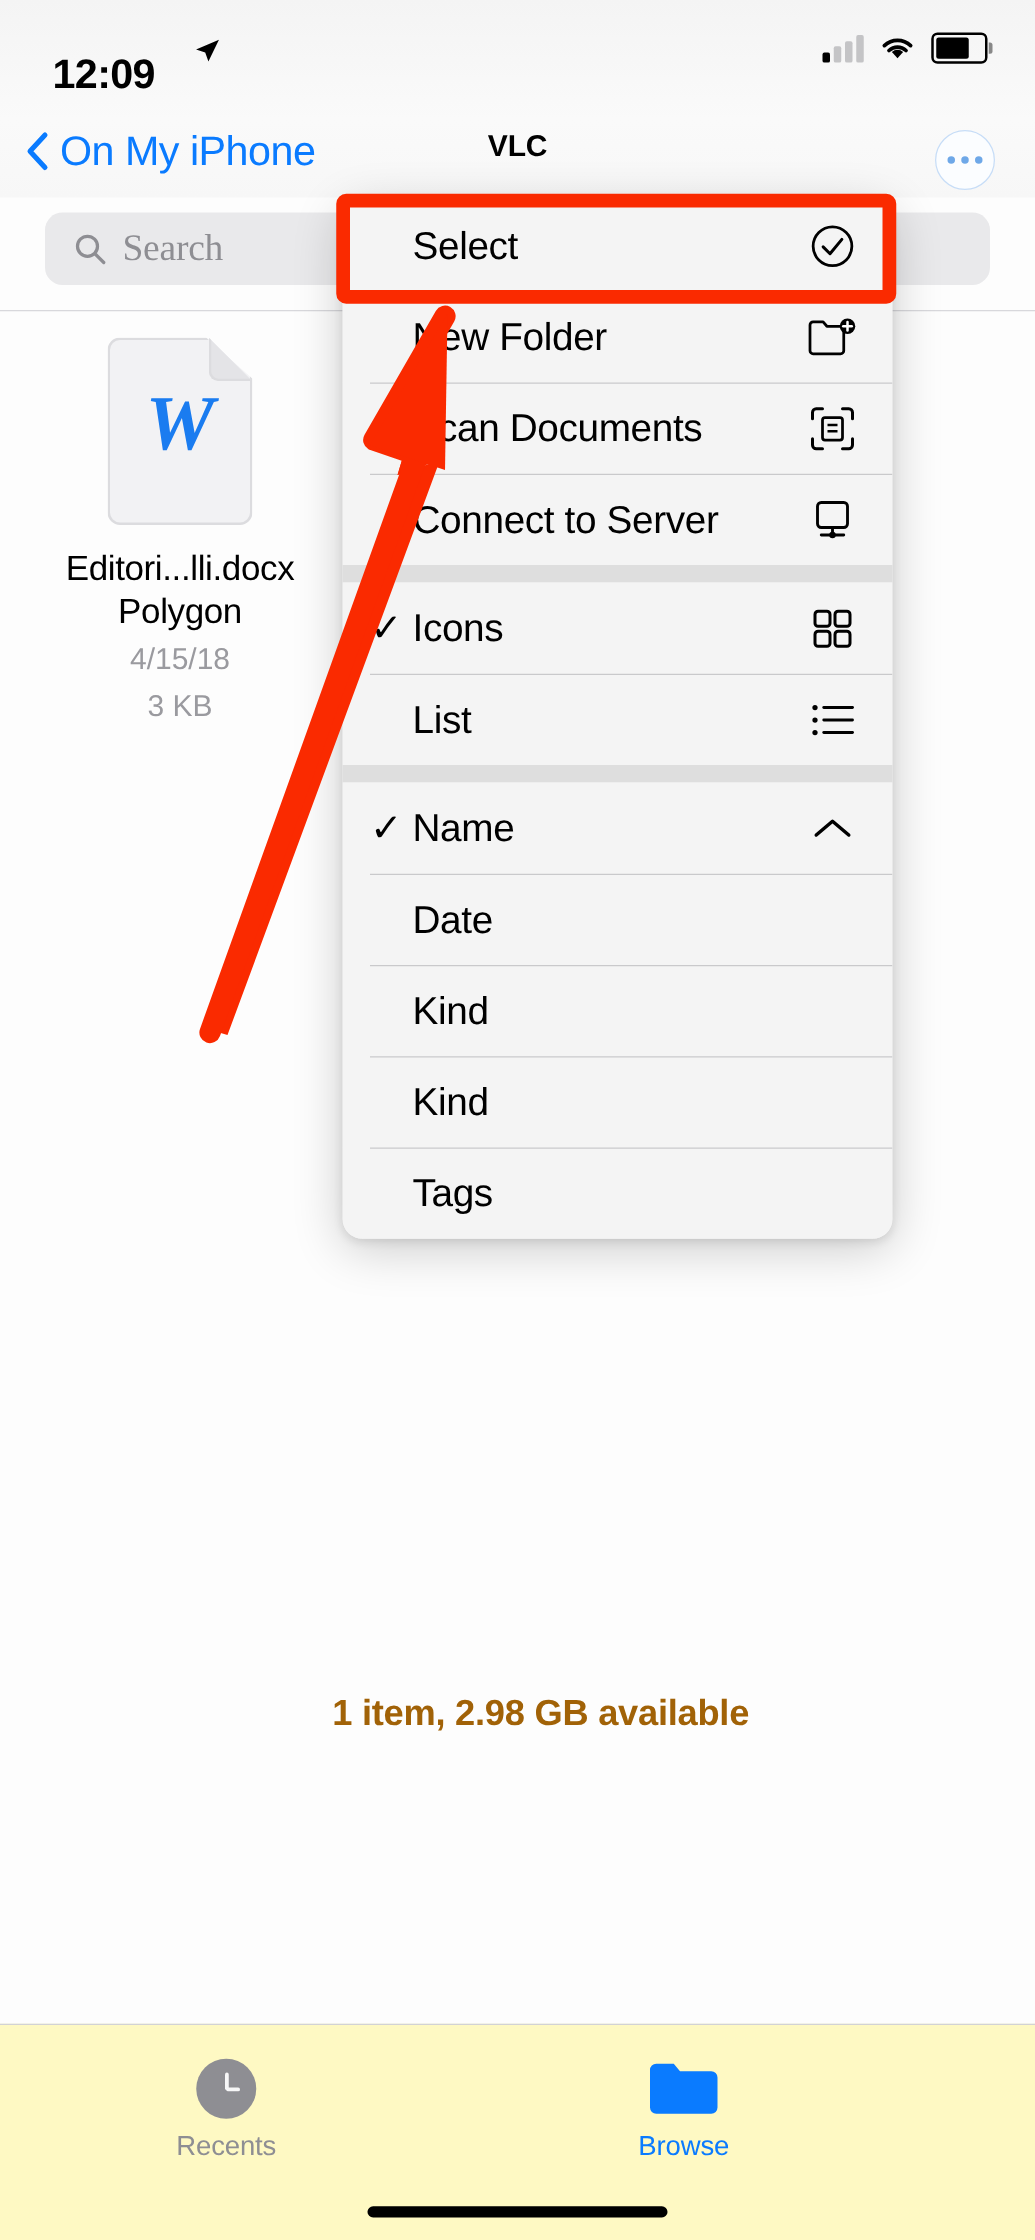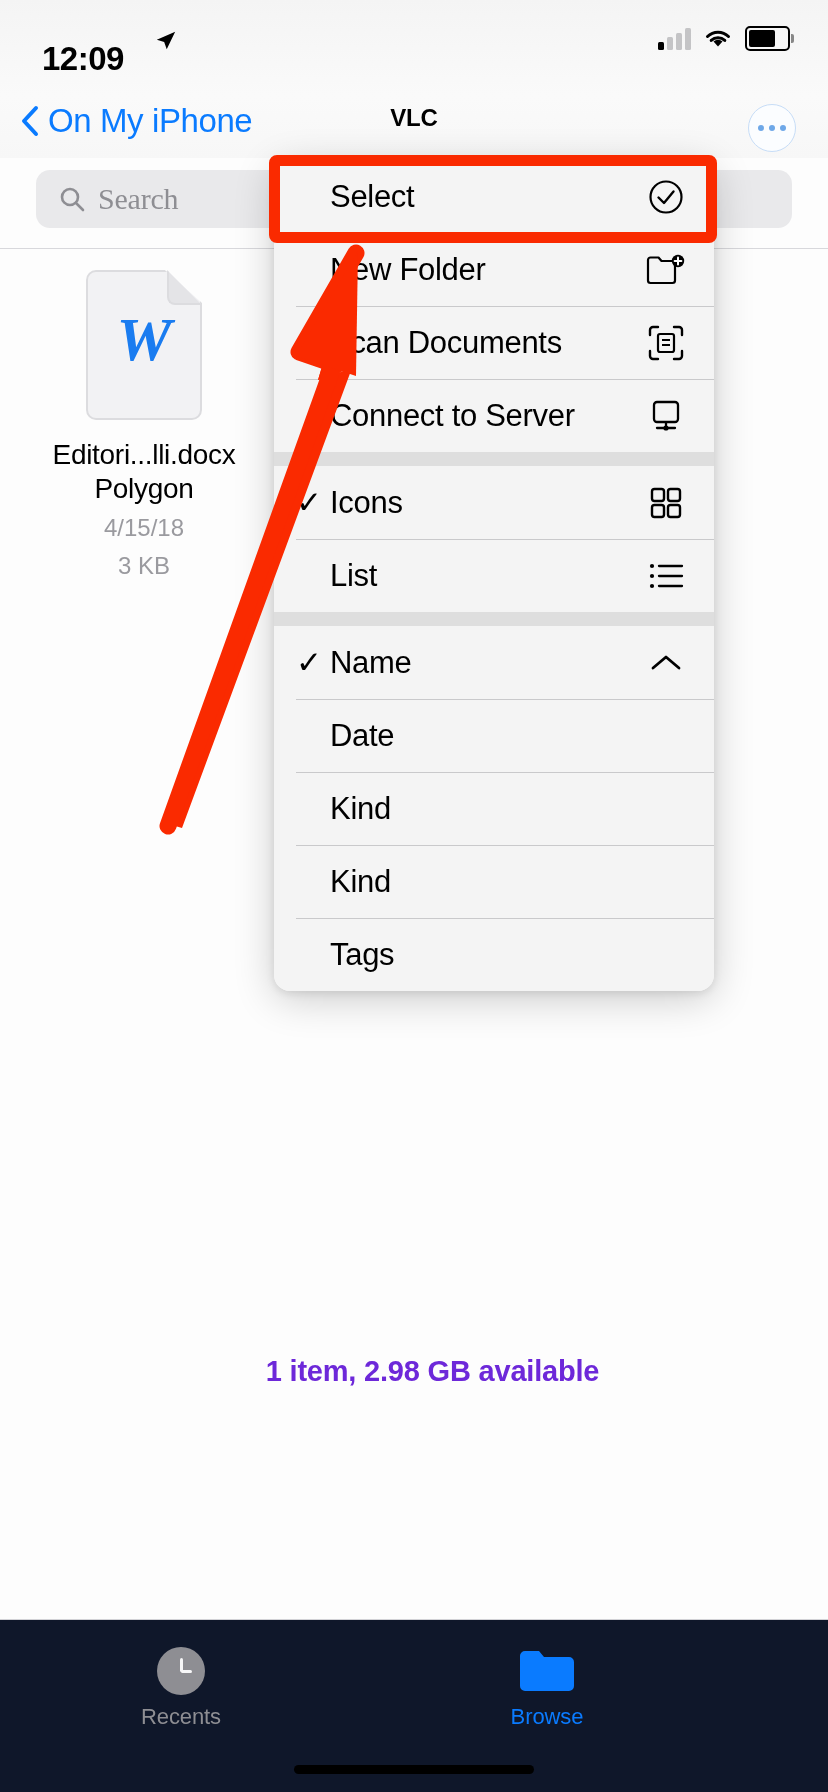--- a/index.html
+++ b/index.html
@@ -111,25 +111,25 @@
   .hl-box {
     position:absolute; left:269px; top:155px; width:448px; height:88px;
     border:11px solid #fa2a00; border-radius:8px; box-sizing:border-box;
     pointer-events:none; z-index:30;
   }
   .arrow-svg { position:absolute; left:0; top:0; width:828px; height:1792px; z-index:29; pointer-events:none; }
 
   
   .status-line {
     position:absolute; left:0; right:0; top:1355px; text-align:center;
-    font-size:29px; font-weight:700; color:#6d28d9; letter-spacing:-0.2px;margin-left:37px;
+    font-size:29px; font-weight:700; color:#a16207; letter-spacing:-0.2px;margin-left:37px;
   }
   .tabbar {
     position:absolute; left:0; right:0; bottom:0; height:172px;
-    background:#0f172a; border-top:1px solid #d2d2d6;
+    background:#fef9c3; border-top:1px solid #d2d2d6;
   }
   .tab { position:absolute; top:24px; width:200px; text-align:center; }
   .tab.recents { left:81px; }
   .tab.browse { left:447px; }
   .tab .ticon { height:54px; display:flex; align-items:center; justify-content:center; }
   .tab .tlabel { font-size:22px; margin-top:6px; letter-spacing:-0.1px; }
   .tab.recents .tlabel { color:#8e8e93; }
   .tab.browse .tlabel { color:#0a7bff; }
   .clock { width:48px; height:48px; border-radius:50%; background:#8e8e93; position:relative; }
   .clock::before { content:""; position:absolute; left:23px; top:11px; width:3px; height:14px; background:#f7f7f8; border-radius:2px; }

